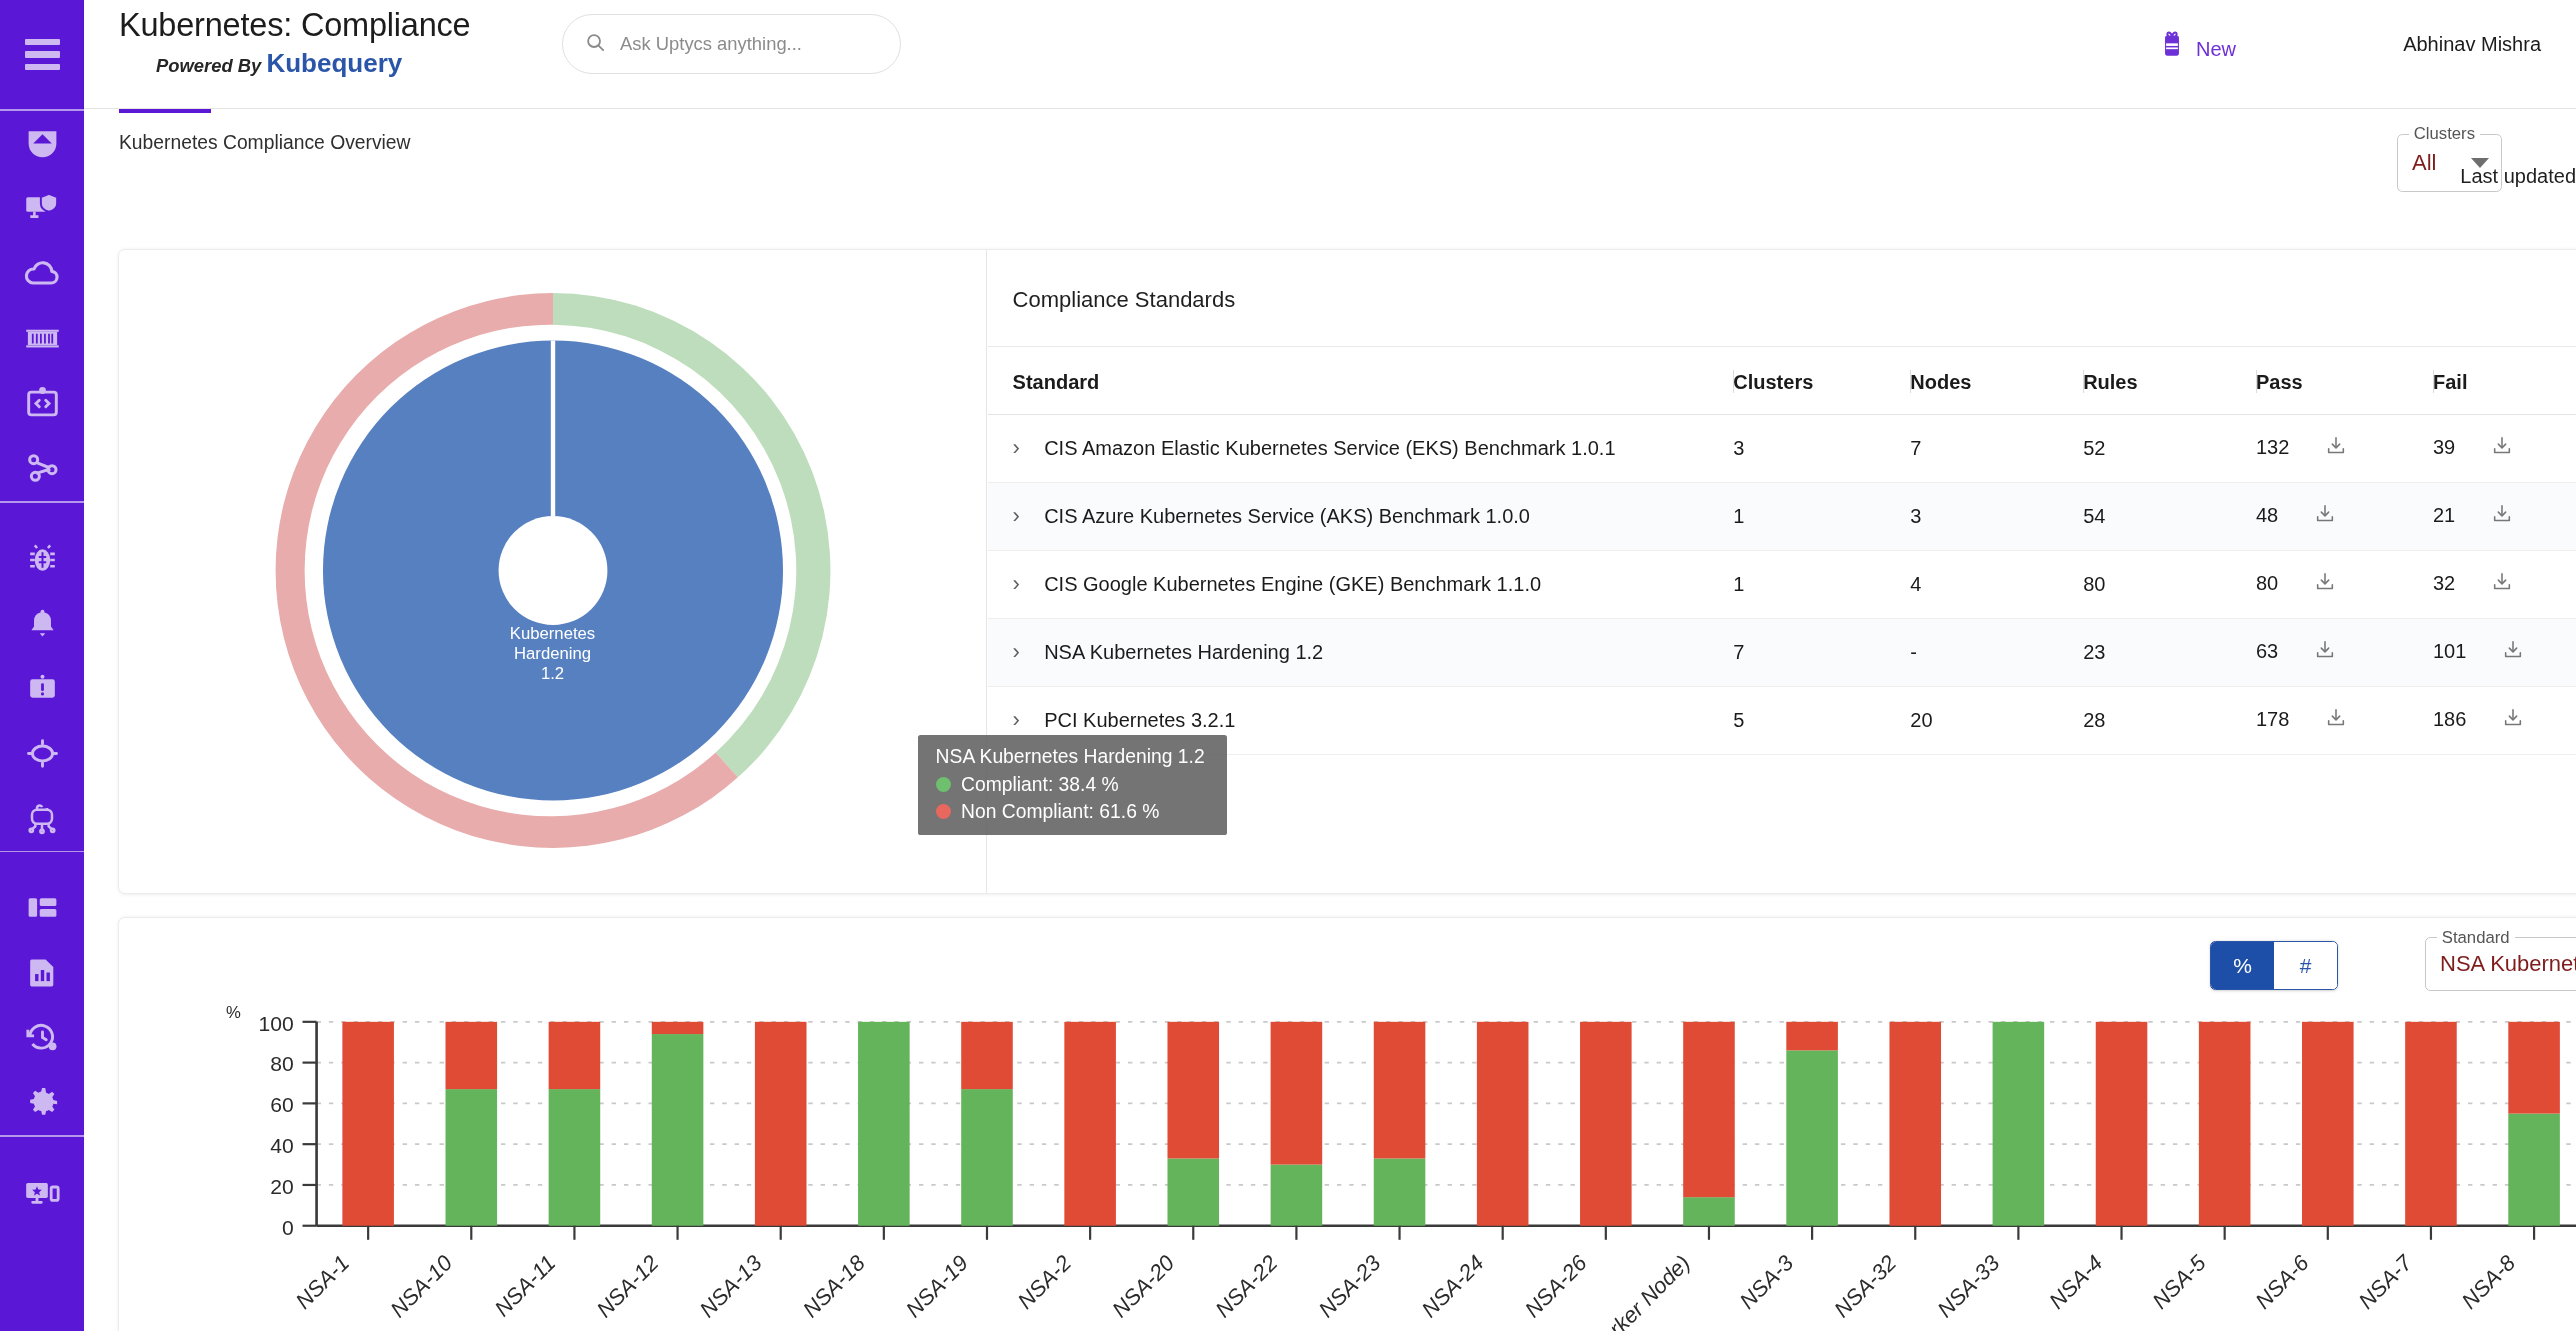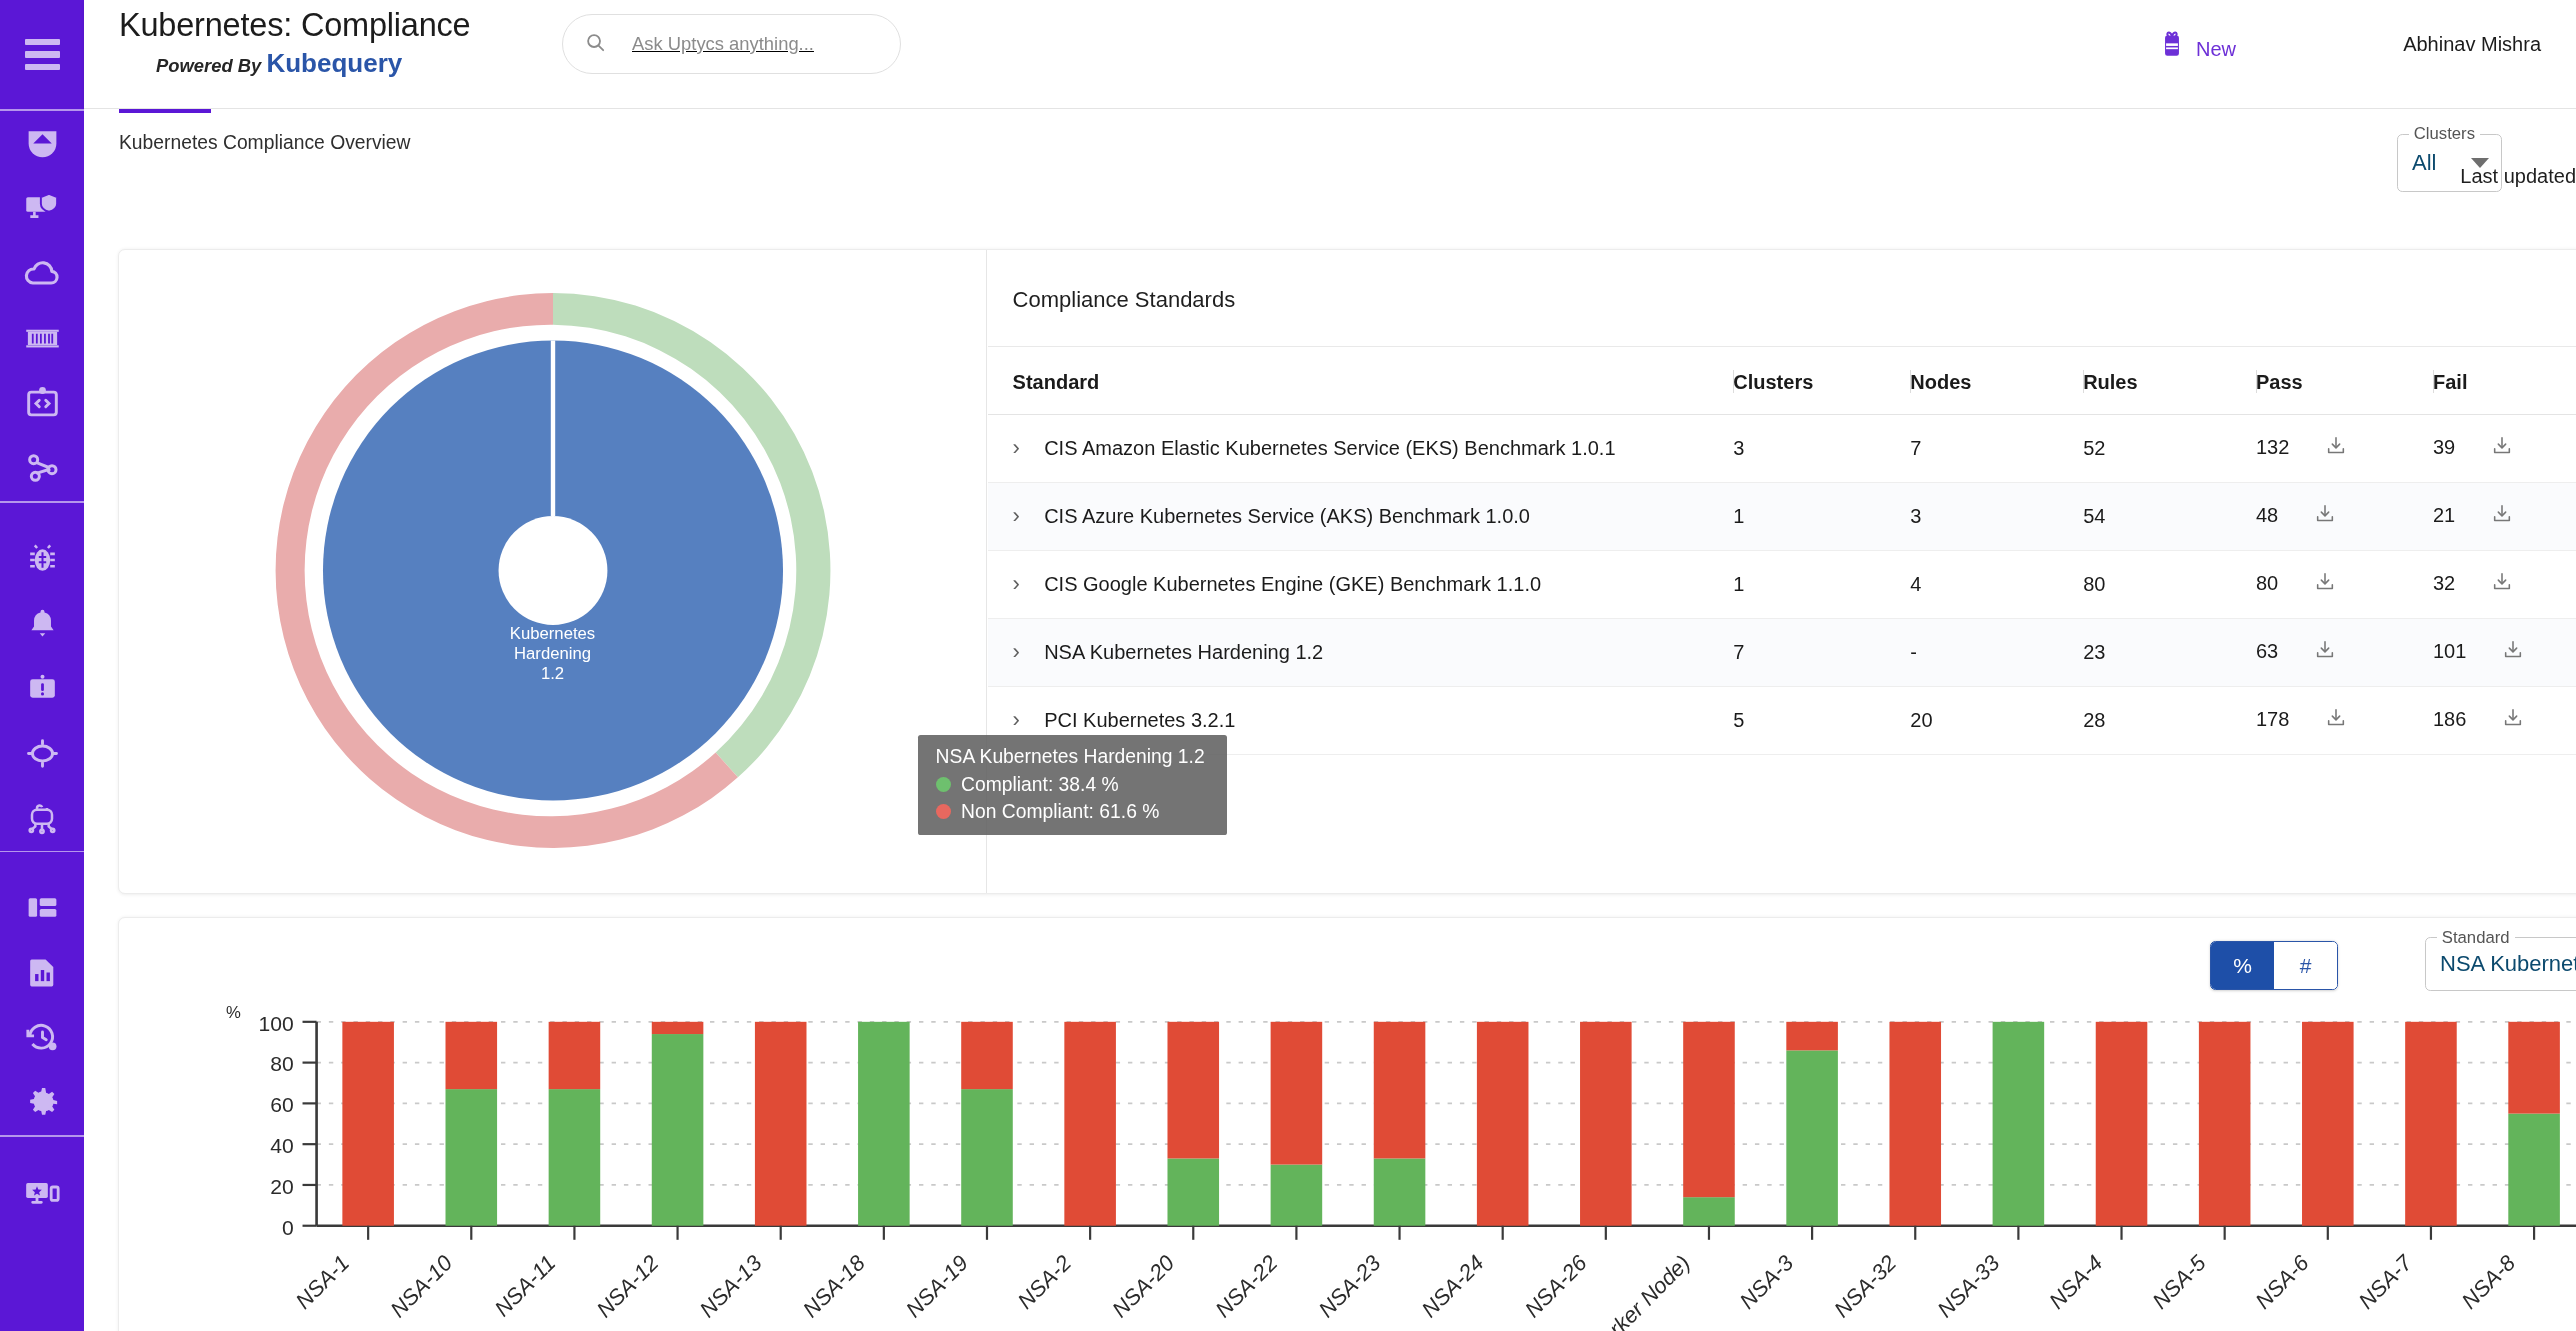--- a/index.html
+++ b/index.html
@@ -52,21 +52,21 @@
   .powered {
     margin-top: 2.6px; font-size: 18.4px; font-style: italic; color: #262626;
     font-weight: 600; white-space: nowrap; padding-left: 37px;
   }
   .powered .kq { font-style: normal; color: #2A55A8; font-weight: 700; font-size: 26px; }
 
   .searchbox {
     position: absolute; left: 478px; top: 14px;
     width: 339px; height: 60px;
     border: 0.9px solid #e0e0e0; border-radius: 32px; background:#fff;
-    display:flex; align-items:center; gap: 25px; padding: 0 21px; text-decoration: underline;
+    display:flex; align-items:center; gap: 13px; padding: 0 21px;
   }
   .searchbox .mag { flex: 0 0 auto; }
   .search-input {
     border:none; outline:none; background:transparent;
     font-family:"Liberation Sans", sans-serif; font-size: 18.4px; color:#3b3b3b;
     width: 100%;
   }
   .search-input::placeholder { color: #8b8b8b; }
 
   .new-btn {
@@ -100,21 +100,21 @@
   }
   .mui-outline {
     position: relative; border: 0.9px solid #c8c8c8; border-radius: 5.3px;
     height: 58px; display:flex; align-items:center; padding: 0 14px;
     background:#fff; cursor:pointer;
   }
   .mui-legend {
     position:absolute; top: -10.5px; left: 10.5px; background:#fff;
     padding: 0 5.3px; font-size: 16.7px; color:#555;
   }
-  .mui-value { font-size: 22px; color:#0c4a6e; }
+  .mui-value { font-size: 22px; color:#7f1d1d; }
   .caret {
     position:absolute; right: 12.3px; top: 50%; transform: translateY(-50%);
     width:0; height:0; border-left: 9.7px solid transparent; border-right: 9.7px solid transparent;
     border-top: 10.5px solid #6e6e6e;
   }
   .last-updated {
     position: absolute; right: 0px; top: 40px;
     font-size: 20px; color:#1f1f1f; white-space:nowrap;margin-top:16px;
   }
 

